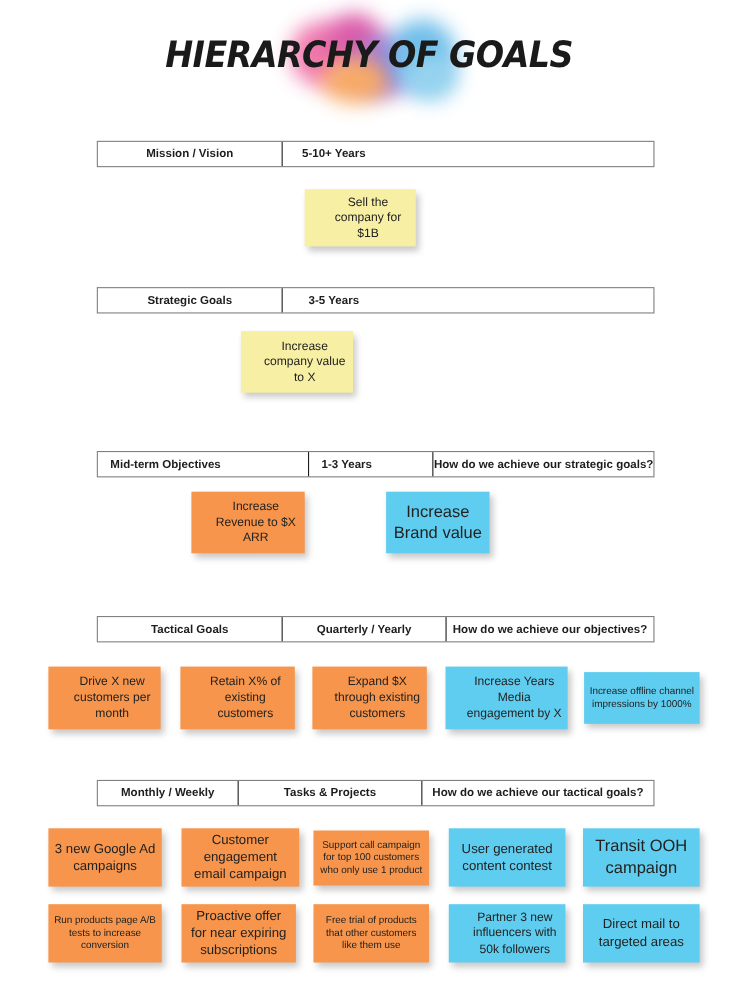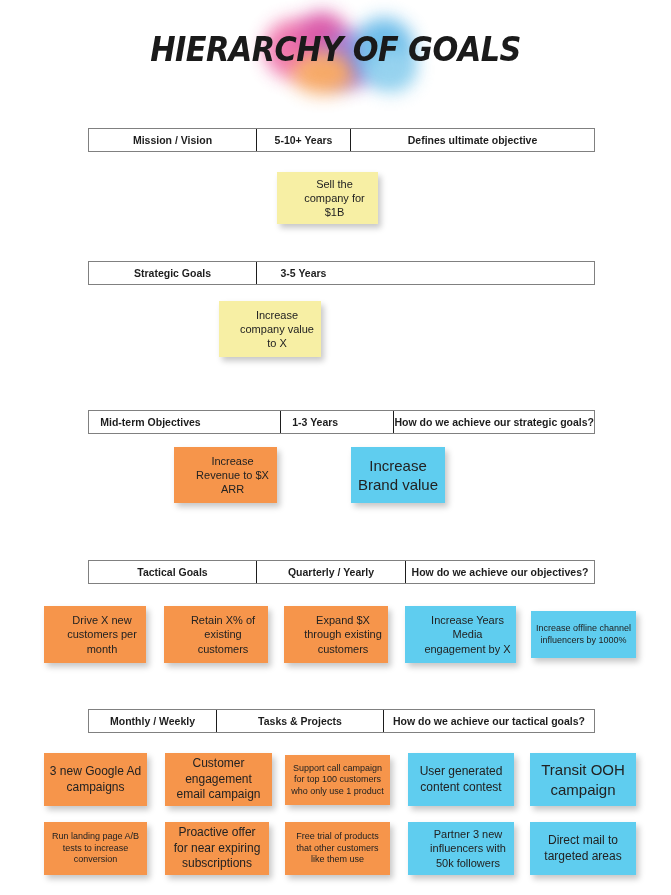--- a/index.html
+++ b/index.html
@@ -112,21 +112,20 @@
     <div class="blob" style="left:34px; top:44px; width:62px; height:42px; background:#f7a45c;"></div>
     <div class="blob" style="left:96px; top:10px; width:60px; height:62px; background:#62b8e8;"></div>
     <div class="blob" style="left:108px;top:40px; width:50px; height:44px; background:#8fd0ee;"></div>
   </div>
   <div id="page-title">HIERARCHY OF GOALS</div>
 </div>
 
 <div class="header-bar" style="left:88px; top:128px; width:507px;">
   <div class="header-cell" style="width:167px;">Mission / Vision</div>
   <div class="header-cell" style="width:94px;">5-10+ Years</div>
-  <div class="header-cell" style="flex:1;">Defines ultimate objective</div>
 </div>
 <div class="card c-yellow sz-s" style="left:277px; top:172px; width:101px; height:52px;">
   <span>Sell the company for $1B</span>
 </div>
 
 <div class="header-bar" style="left:88px; top:261px; width:507px;">
   <div class="header-cell" style="width:167px;">Strategic Goals</div>
   <div class="header-cell" style="width:94px;">3-5 Years</div>
 </div>
 <div class="card c-yellow sz-s" style="left:219px; top:301px; width:102px; height:56px;">
@@ -156,21 +155,21 @@
 <div class="card c-orange sz-s" style="left:164px; top:606px; width:104px; height:57px;">
   <span>Retain X% of existing customers</span>
 </div>
 <div class="card c-orange sz-s" style="left:284px; top:606px; width:104px; height:57px;">
   <span>Expand $X through existing customers</span>
 </div>
 <div class="card c-blue sz-s" style="left:405px; top:606px; width:111px; height:57px;">
   <span>Increase Years Media engagement by X</span>
 </div>
 <div class="card c-blue sz-xs" style="left:531px; top:611px; width:105px; height:47px;">
-  <span>Increase offline channel influencers by 1000%</span>
+  <span>Increase offline channel impressions by 1000%</span>
 </div>
 
 <div class="header-bar" style="left:88px; top:709px; width:507px;">
   <div class="header-cell" style="width:127px;">Monthly / Weekly</div>
   <div class="header-cell" style="width:167px;">Tasks &amp; Projects</div>
   <div class="header-cell" style="flex:1;">How do we achieve our tactical goals?</div>
 </div>
 
 <div class="card c-orange sz-m" style="left:44px; top:753px; width:103px; height:53px;">
   <span>3 new Google Ad campaigns</span>
@@ -182,21 +181,21 @@
   <span>Support call campaign for top 100 customers who only use 1 product</span>
 </div>
 <div class="card c-blue sz-m" style="left:408px; top:753px; width:106px; height:53px;">
   <span>User generated content contest</span>
 </div>
 <div class="card c-blue sz-l" style="left:530px; top:753px; width:106px; height:53px;">
   <span>Transit OOH campaign</span>
 </div>
 
 <div class="card c-orange sz-xs" style="left:44px; top:822px; width:103px; height:53px;">
-  <span>Run landing page A/B tests to increase conversion</span>
+  <span>Run products page A/B tests to increase conversion</span>
 </div>
 <div class="card c-orange sz-m" style="left:165px; top:822px; width:104px; height:53px;">
   <span>Proactive offer for near expiring subscriptions</span>
 </div>
 <div class="card c-orange sz-xs" style="left:285px; top:822px; width:105px; height:53px;">
   <span>Free trial of products that other customers like them use</span>
 </div>
 <div class="card c-blue sz-s" style="left:408px; top:822px; width:106px; height:53px;">
   <span>Partner 3 new influencers with 50k followers</span>
 </div>

